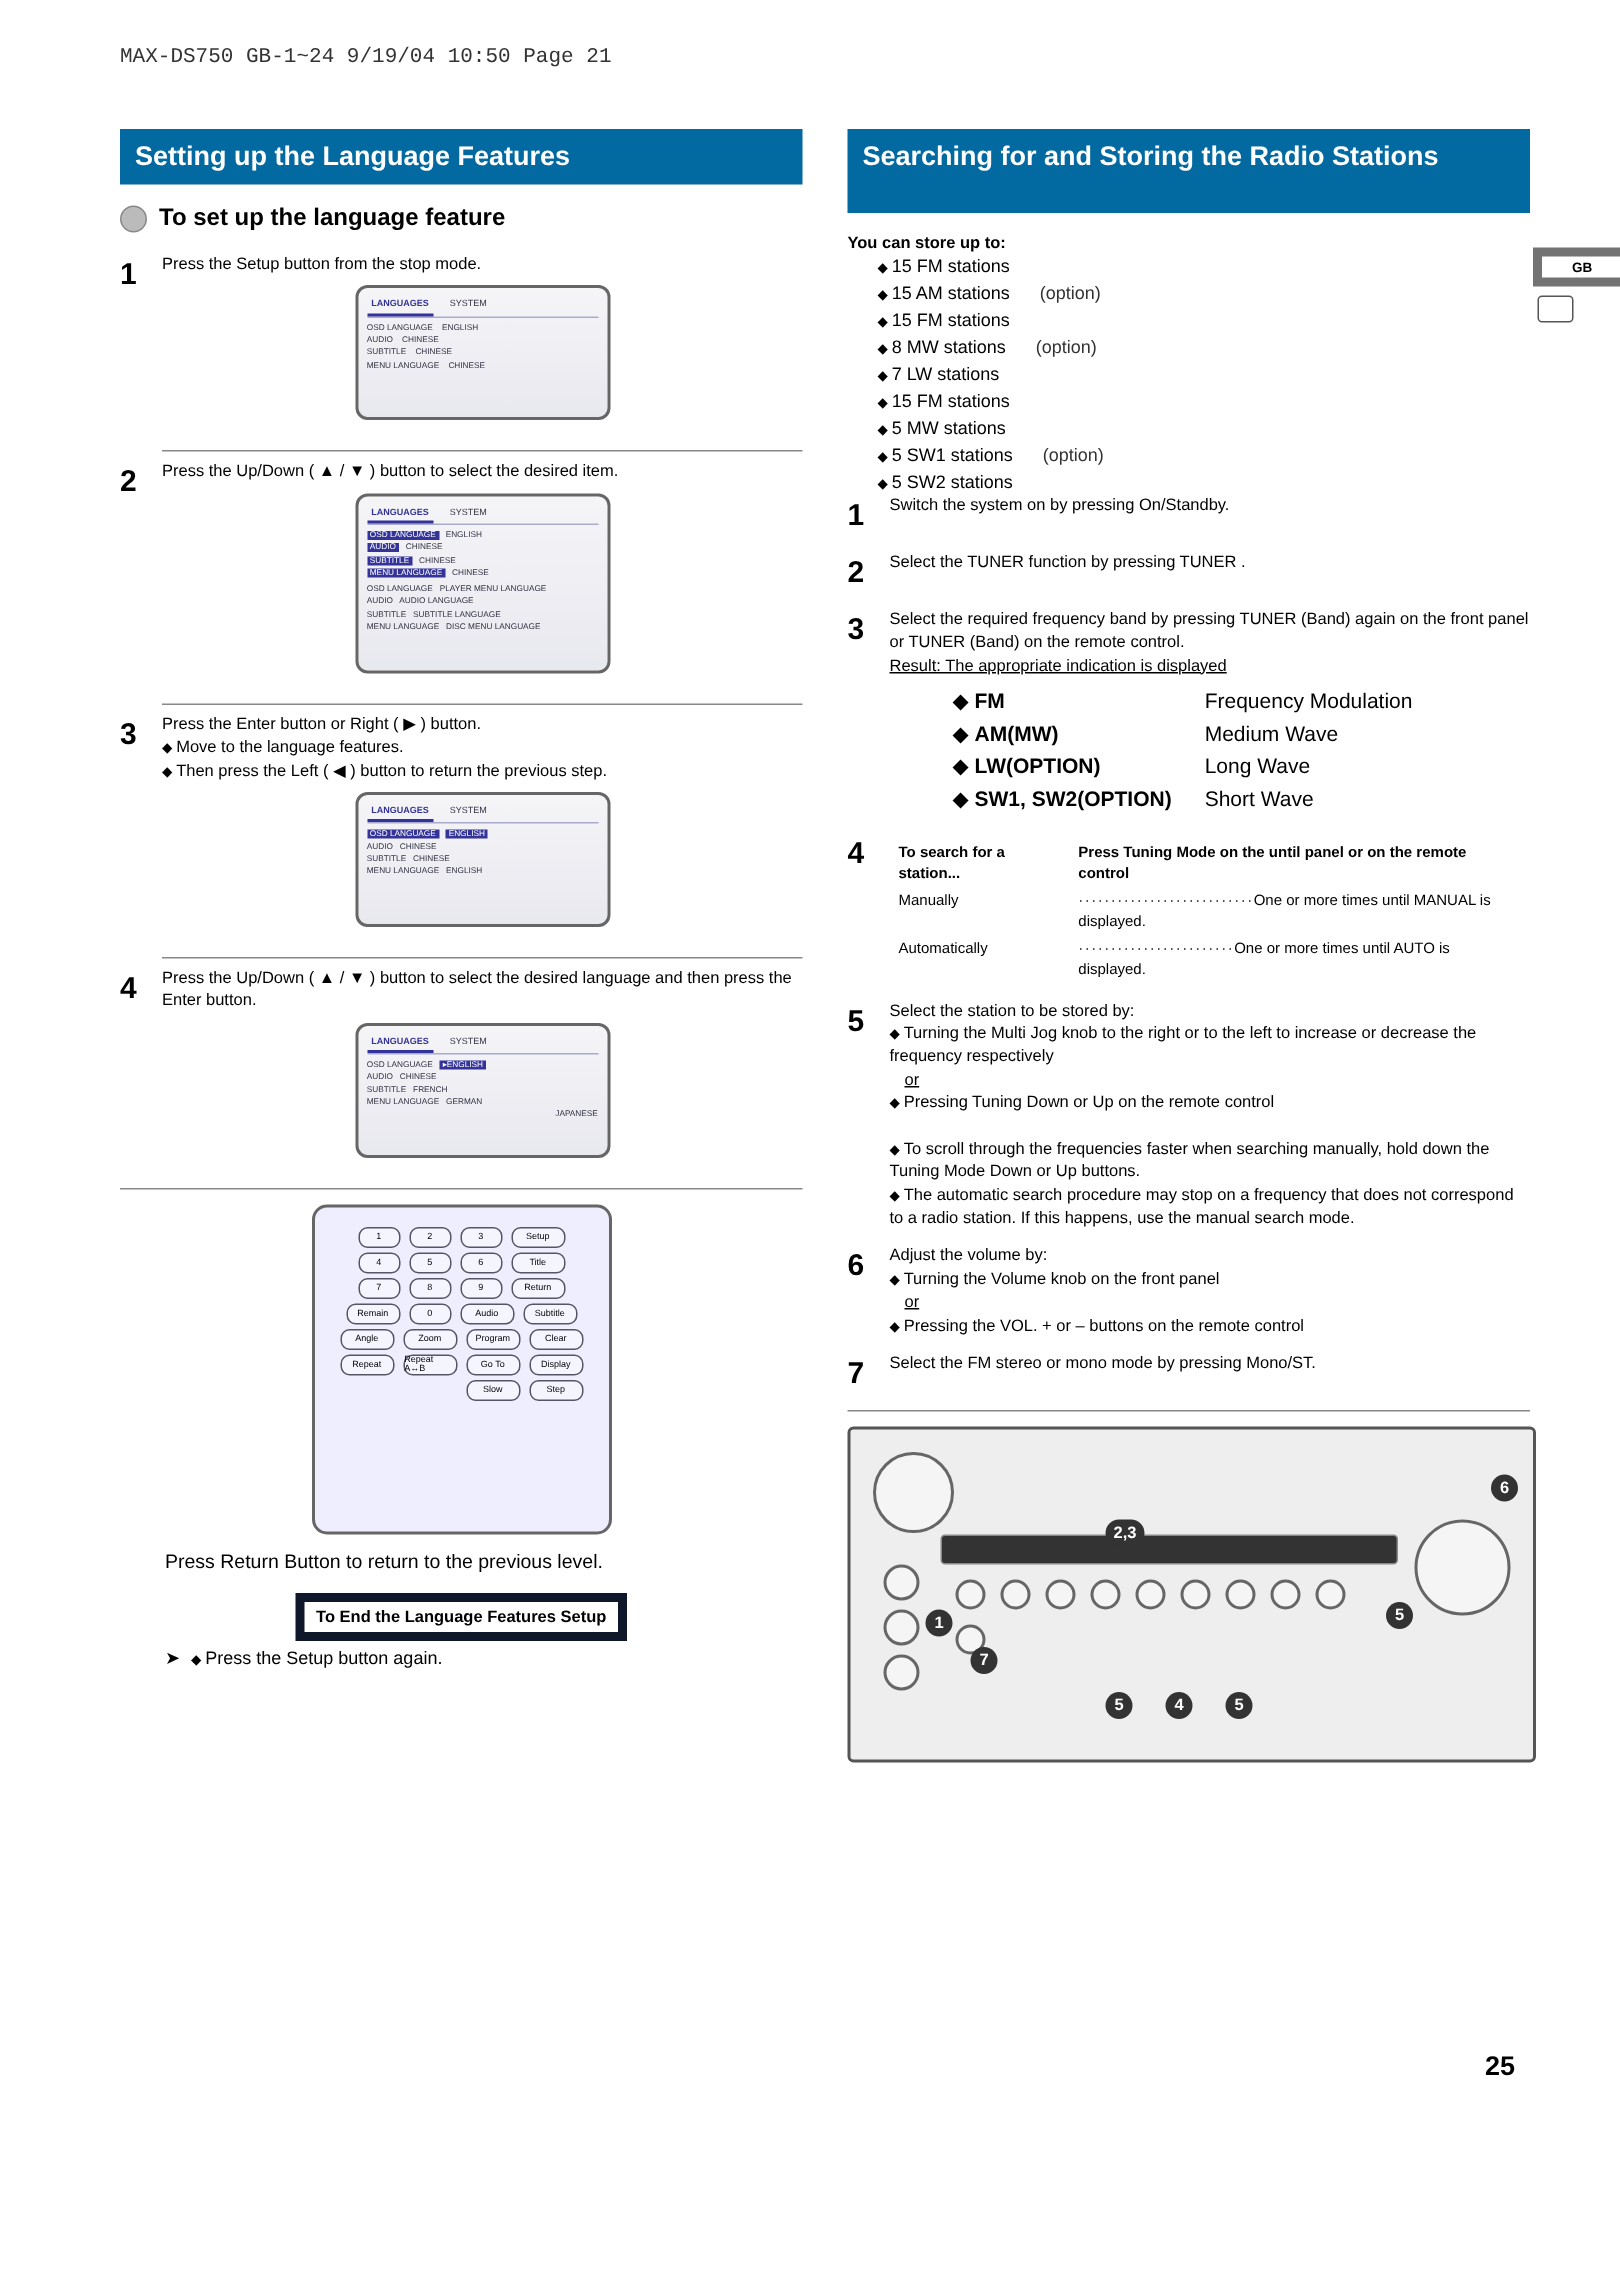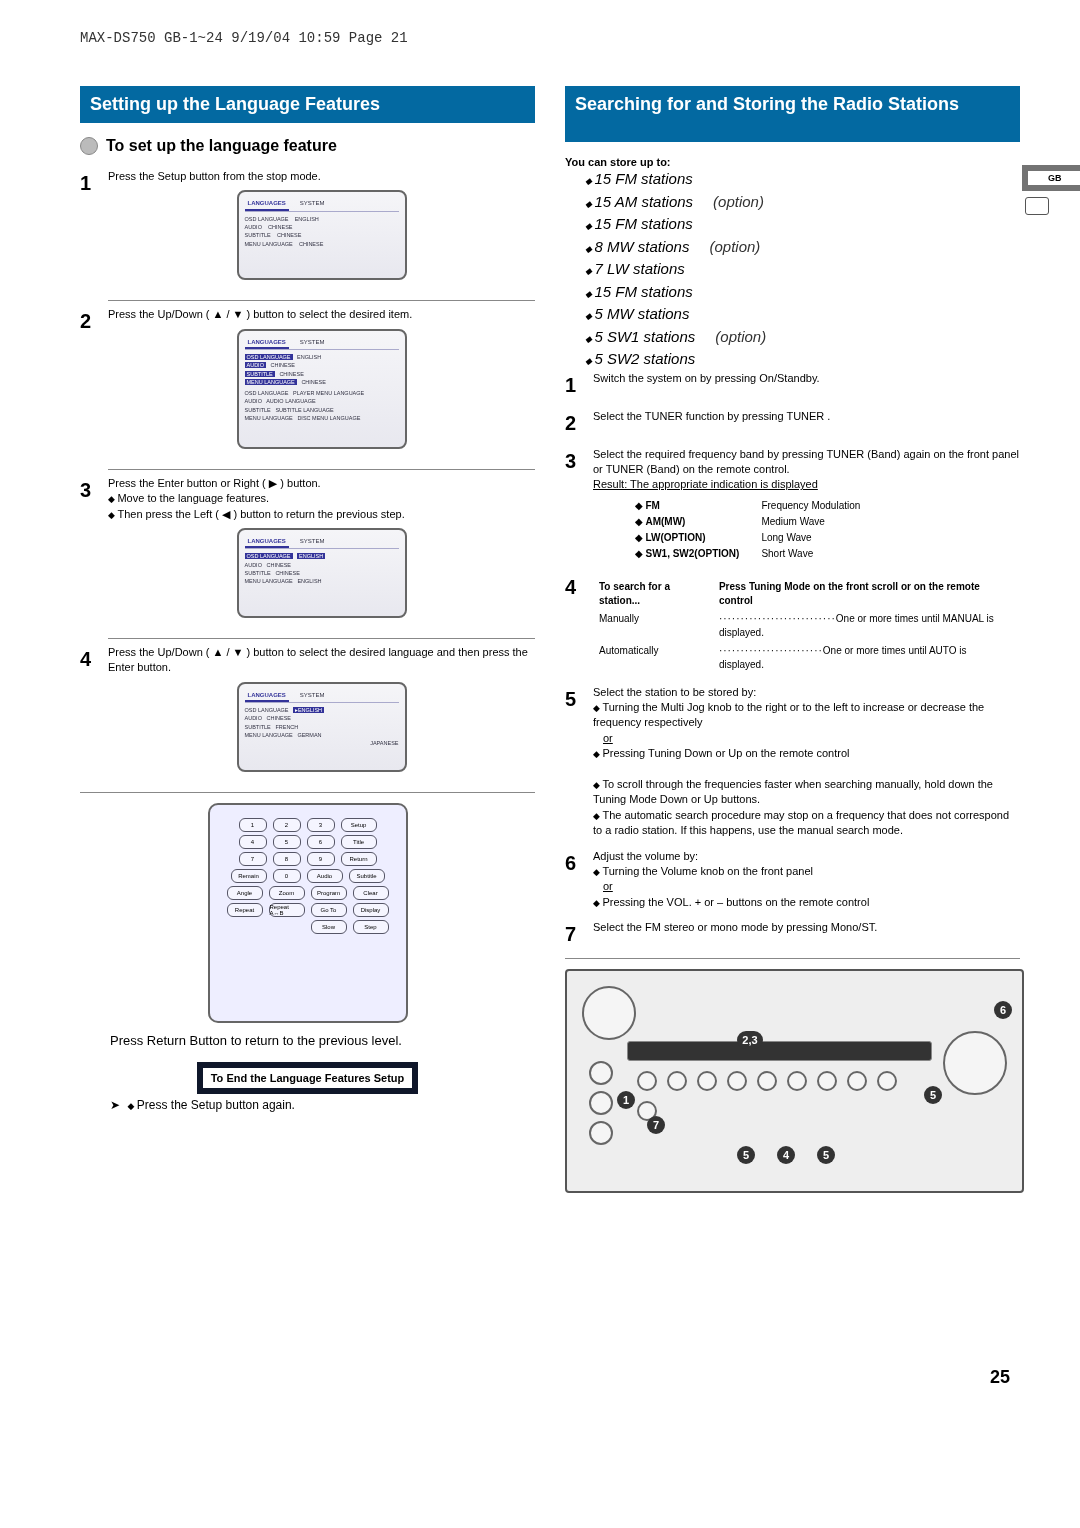--- a/index.html
+++ b/index.html
@@ -141,23 +141,23 @@
     font-size: 11px;
     font-weight: bold;
     margin: 8px 0 4px 0;
     display: inline-block;
   }
   .hr {
     border: none;
     border-top: 1px solid #888;
     margin: 10px 0;
   }
-  .station-list { font-size: 15px; margin-left: 20px; line-height: 1.5; font-style: italic;}
+  .station-list { font-size: 12px; margin-left: 20px; line-height: 1.5;}
   .opt-label { margin-left:20px; color:#333; }
-  .band-table { font-size: 10px; margin-left: 40px; margin-top:4px; }
+  .band-table { font-size: 14px; margin-left: 40px; margin-top:4px; }
   .band-table td { padding: 0 20px 0 0; }
   .search-table { font-size:10px; width:100%; margin-top:4px;}
   .search-table td { vertical-align:top; padding:1px 4px;}
   .search-hdr { font-weight:bold; }
   .dotted { letter-spacing: 1px; }
   .page-num {
     position: absolute;
     bottom: 140px;
     right: 70px;
     font-size: 18px;
@@ -181,21 +181,21 @@
   }
   .arrow-right::before {
     content:"➤"; margin-right:4px;
   }
   .hr-short { border:none;border-top:1px solid #888;margin:6px 0 6px 28px;}
 </style>
 </head>
 <body>
 
 <div class="page">
-  <div class="header-meta">MAX-DS750 GB-1~24  9/19/04 10:59  Page 21</div>
+  <div class="header-meta">MAX-DS750 GB-1~24  9/19/04 10:50  Page 21</div>
 
   <div class="side-icon">
     <div class="badge">GB</div>
     <div class="radio-ic"></div>
   </div>
 
   <div class="columns">
 
     <div class="col">
       <div class="section-title">Setting up the Language Features</div>
@@ -398,21 +398,21 @@
       </div>
         </div>
 
       <div class="step">
           <div class="num">4</div>
           <div class="body">
         <table class="search-table">
           <tbody>
                 <tr class="search-hdr">
                   <td style="width:28%">To search for a station...</td>
-                  <td>Press Tuning Mode on the front scroll or  on the remote control</td>
+                  <td>Press Tuning Mode on the until panel or  on the remote control</td>
                 </tr>
           <tr>
                   <td>Manually</td>
                   <td><span class="dotted">···························</span><span>One or more times until MANUAL is displayed.</span></td>
                 </tr>
           <tr>
                   <td>Automatically</td>
                   <td><span class="dotted">························</span><span>One or more times until AUTO  is displayed.</span></td>
                 </tr>
         </tbody>

